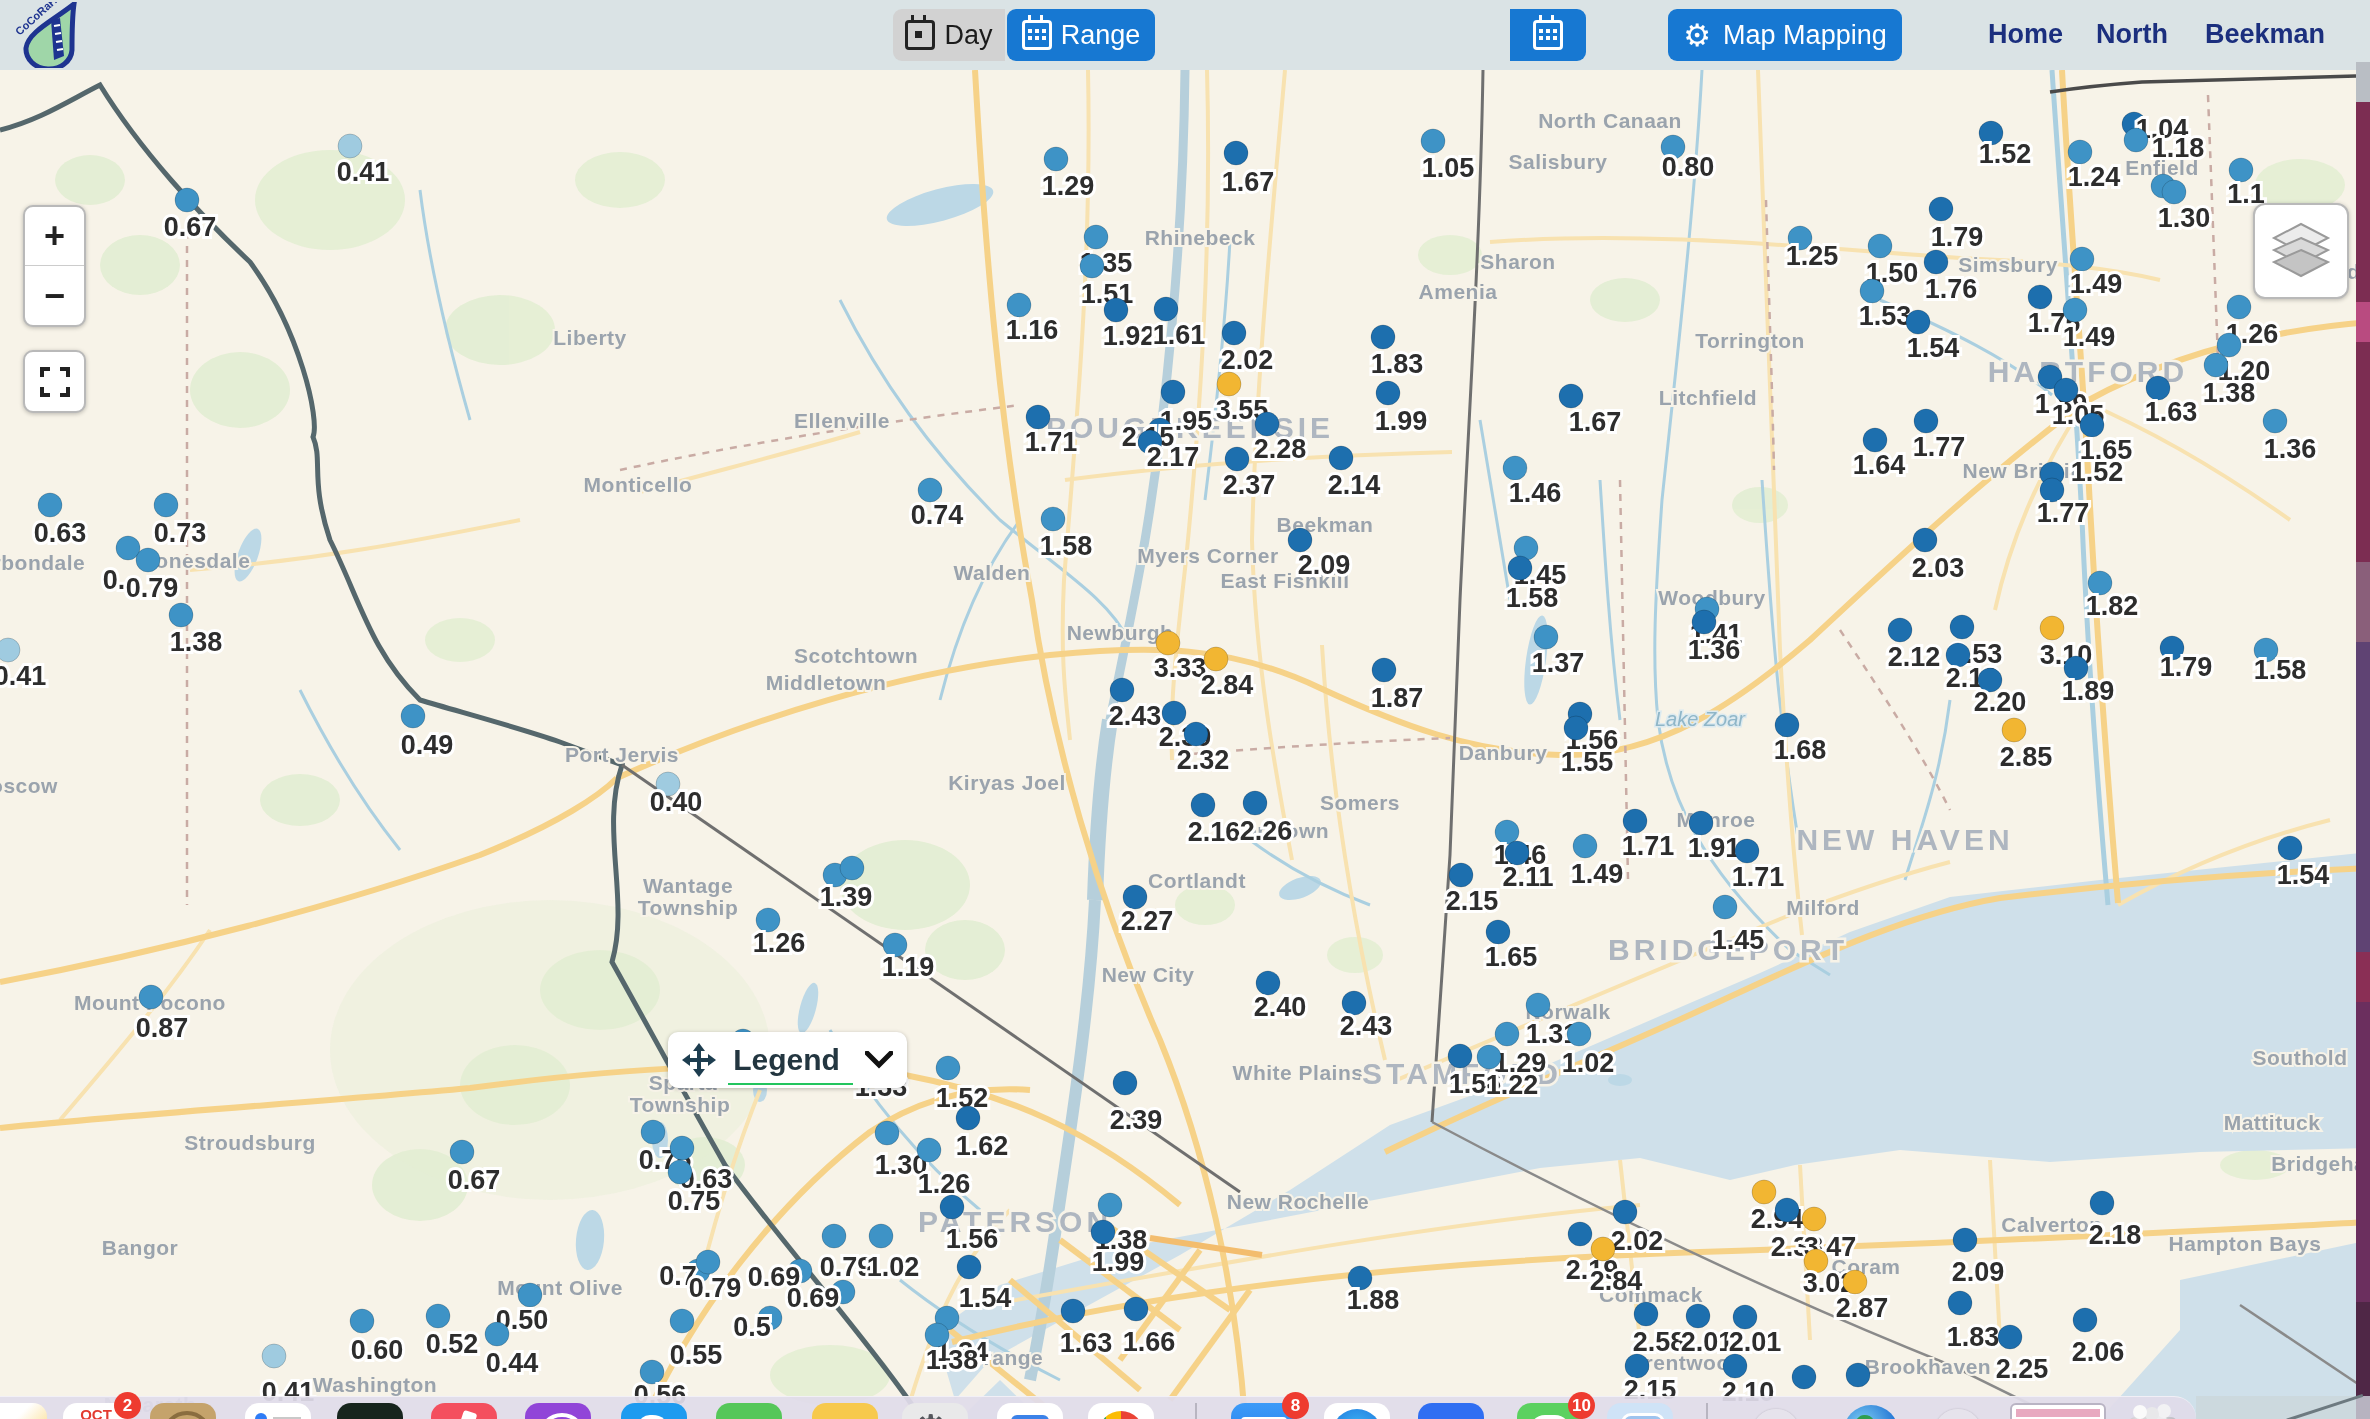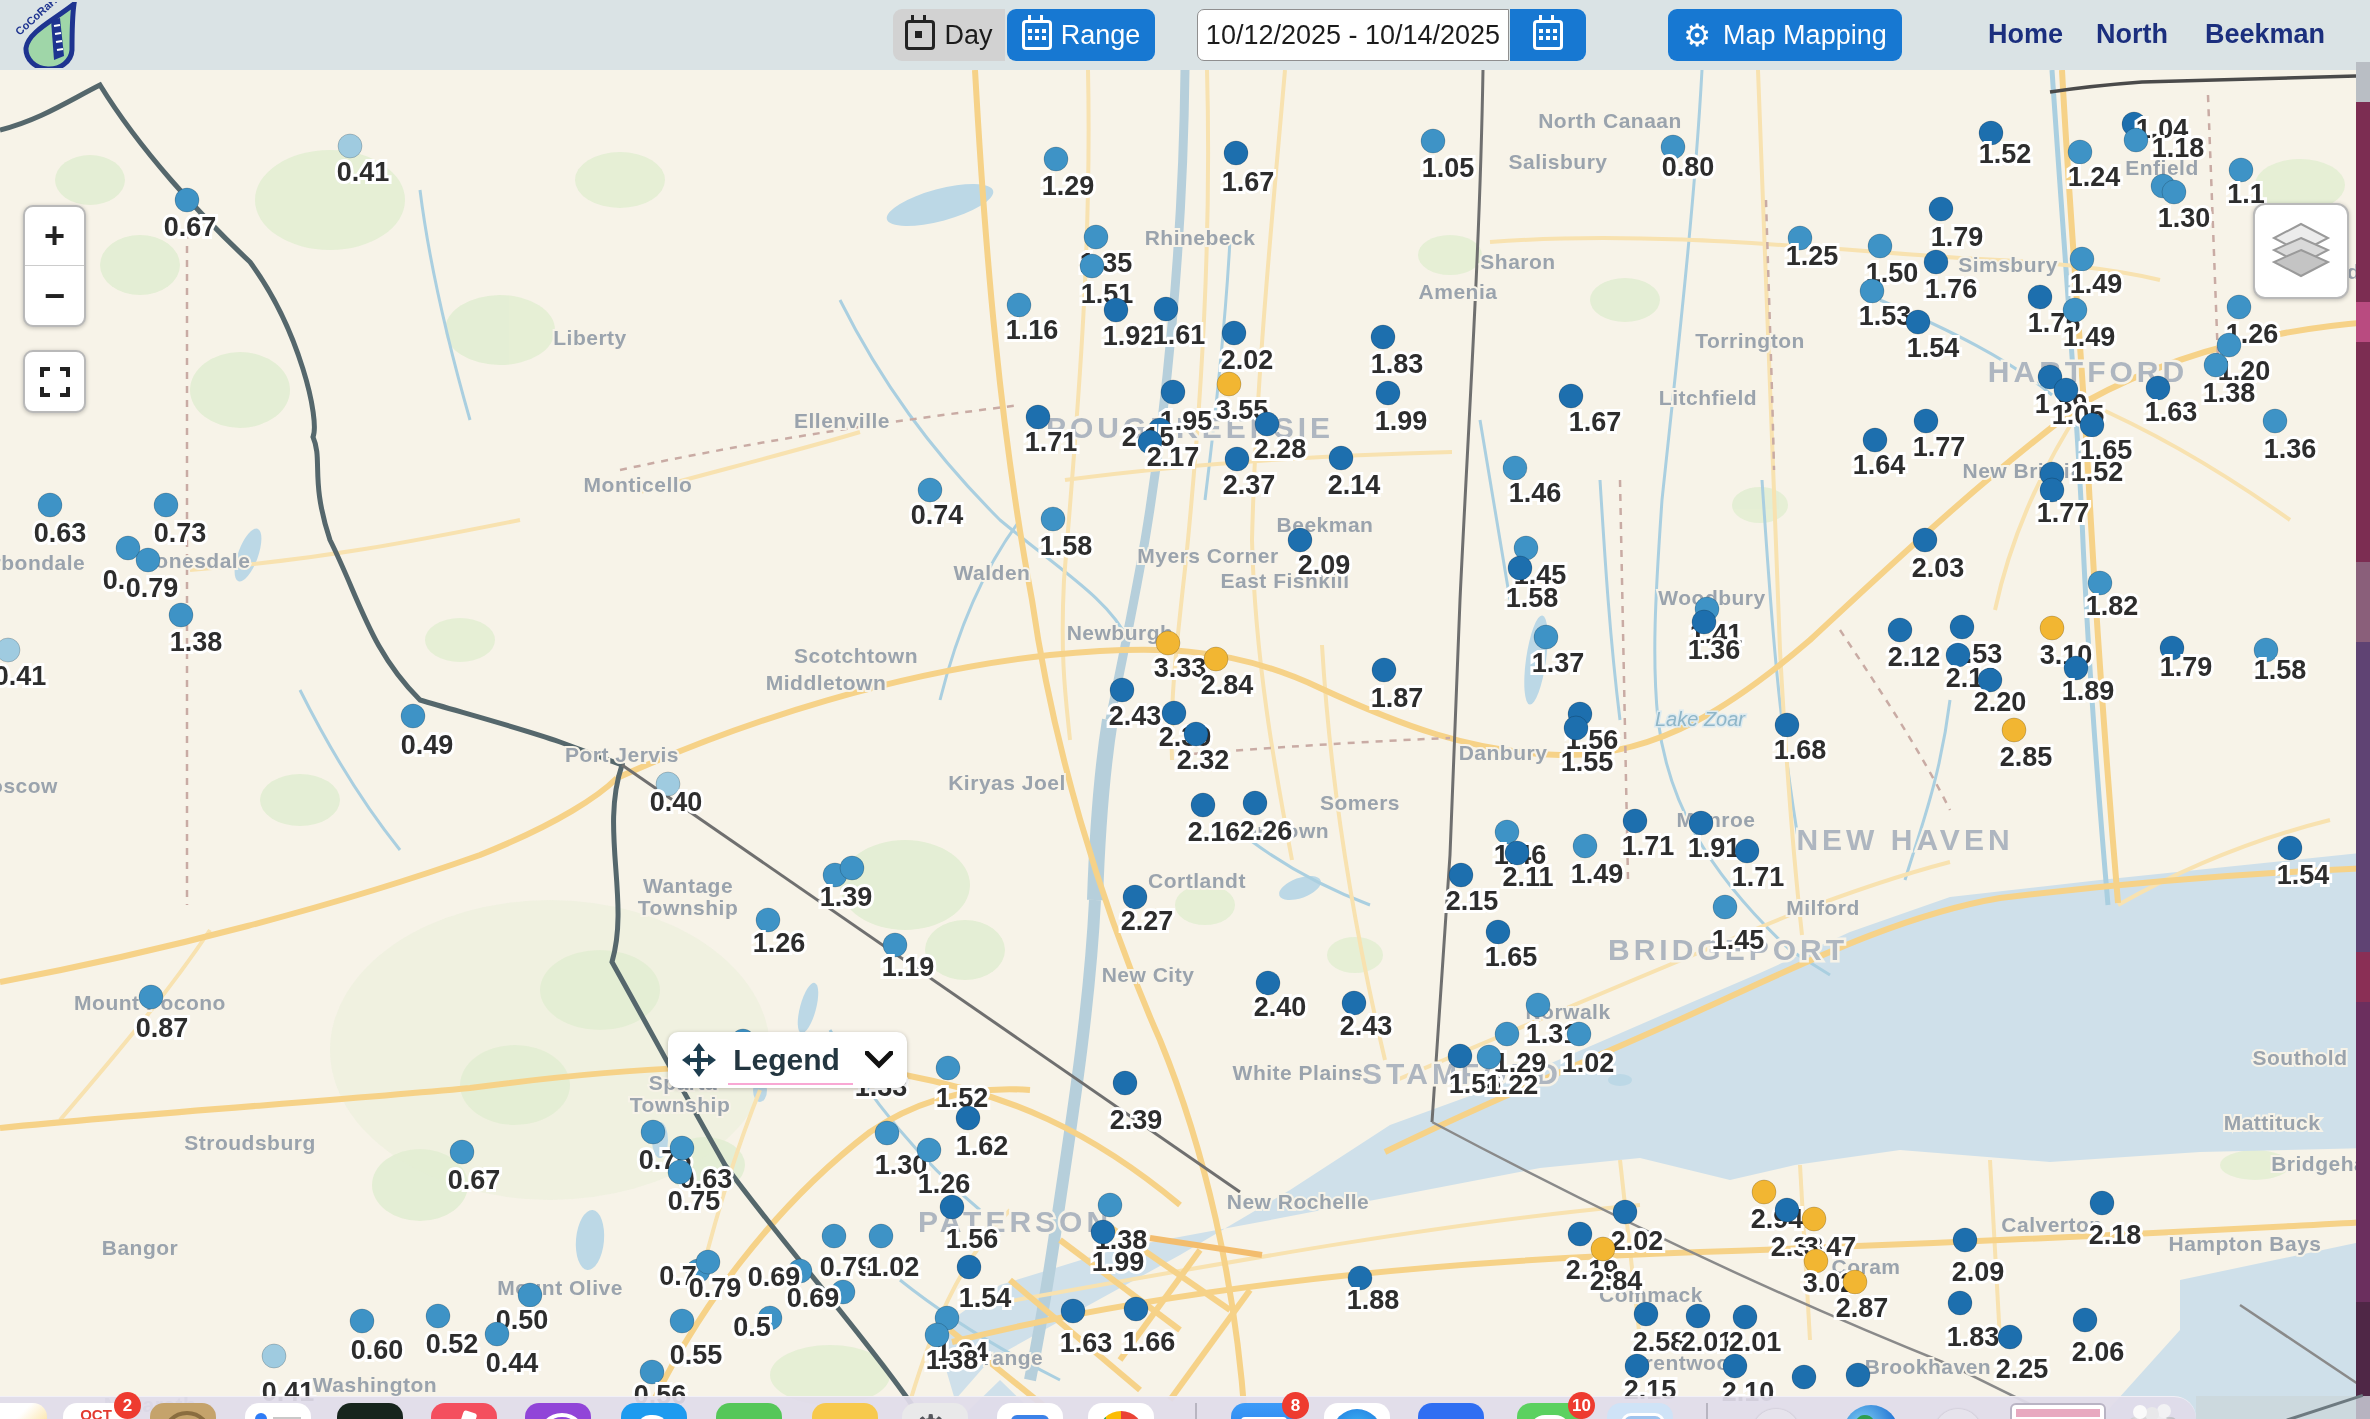--- a/index.html
+++ b/index.html
@@ -36,21 +36,21 @@
   .city{font-size:30px;font-weight:bold;fill:#aeb6c0;stroke:#f7f3e8;stroke-width:5px;paint-order:stroke;text-anchor:middle;letter-spacing:4px;}
   .water-lab{font-size:20px;font-style:italic;fill:#8fb6c8;stroke:#dceaf0;stroke-width:3px;paint-order:stroke;text-anchor:middle;}
   
   .ctl{position:absolute;background:#fff;border:2px solid #b9b9b9;border-radius:10px;box-shadow:0 1px 4px rgba(0,0,0,.25);z-index:20;}
   #zoomctl{left:23px;top:205px;width:59px;height:118px;}
   .zbtn{width:59px;height:59px;display:flex;align-items:center;justify-content:center;font-size:36px;font-weight:bold;color:#222;cursor:pointer;box-sizing:border-box;}
   #zoom-in{border-bottom:1px solid #ccc;}
   #fullscreen{left:23px;top:350px;width:59px;height:59px;display:flex;align-items:center;justify-content:center;cursor:pointer;}
   #layersctl{left:2253px;top:203px;width:92px;height:92px;display:flex;align-items:center;justify-content:center;cursor:pointer;border-radius:12px;}
   #legendctl{left:668px;top:1032px;width:239px;height:56px;border:none;display:flex;align-items:center;cursor:pointer;padding:0 14px;box-sizing:border-box;gap:12px;}
-  #legend-label{font-size:30px;font-weight:bold;color:#233640;border-bottom:2px solid #f9a8d4;padding:0 10px 6px 2px;flex:1;text-align:center;margin-top:8px;}
+  #legend-label{font-size:30px;font-weight:bold;color:#233640;border-bottom:2px solid #22c55e;padding:0 10px 6px 2px;flex:1;text-align:center;margin-top:8px;}
   
   #edge{position:absolute;right:0;top:62px;width:14px;height:1357px;z-index:40;}
   .eseg{width:14px;}
   
   #dock{position:absolute;left:-40px;top:1396px;width:2236px;height:60px;background:rgba(224,220,234,.93);
         border-radius:22px;border-top:1px solid rgba(255,255,255,.55);z-index:50;}
   #desktop-corner{position:absolute;left:2196px;top:1396px;width:160px;height:23px;background:#ccd9de;z-index:45;}
   #desktop-corner:before{content:"";position:absolute;left:40px;top:18px;width:130px;height:3px;background:#6d7a80;transform:rotate(-18deg);}
   .dock-tile{position:absolute;top:6px;width:66px;height:60px;border-radius:14px;z-index:51;}
   .dock-div{position:absolute;top:6px;width:2px;height:50px;background:rgba(60,60,70,.25);z-index:51;}
@@ -108,23 +108,20 @@
     <text x="4" y="30" font-size="11" font-weight="bold" fill="#1e3490" transform="rotate(-42 10 30)">CoCoRaHS</text>
   </svg>
 
   <div class="hbtn" id="btn-day">
     <span class="calico day"></span>
     <span>Day</span>
   </div>
   <div class="hbtn" id="btn-range">
     <span class="calico grid"></span>
     <span>Range</span>
-  </div>
-  <div id="date-wrap">
-    <input id="date-input" value="10/12/2025 - 10/14/2025" style="">
   </div>
   <div class="hbtn" id="btn-cal">
     <span class="calico grid"></span>
   </div>
   <div class="hbtn" id="btn-mapopts">
     <span class="gear">⚙</span>
     <span>Map Mapping</span>
   </div>
   <span class="navlink" id="nav-home">Home</span>
   <span class="navlink" id="nav-help">North</span>

